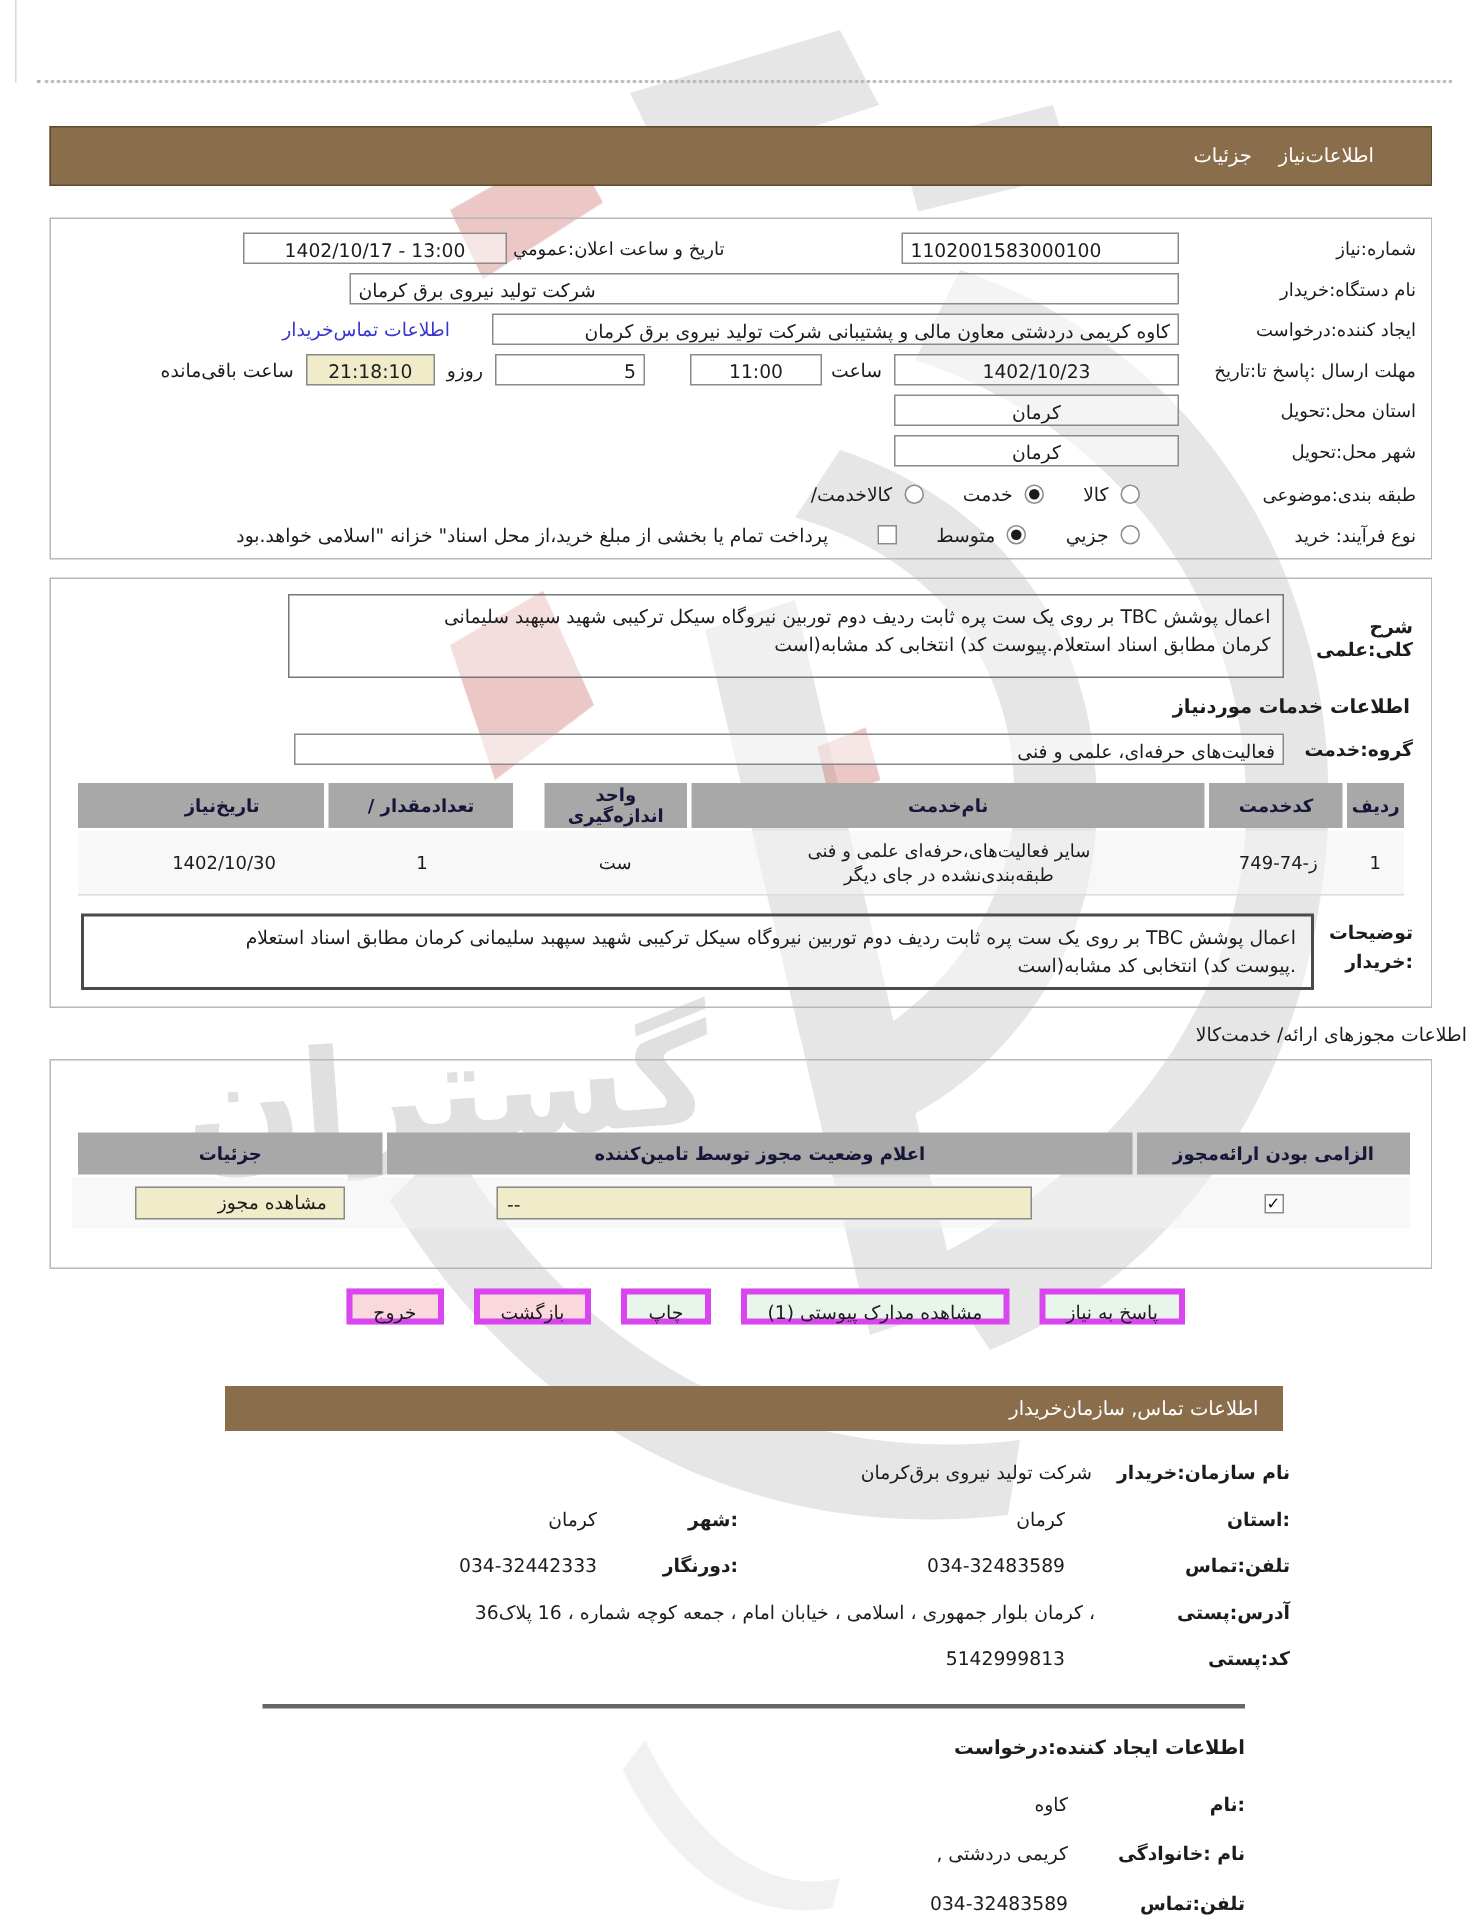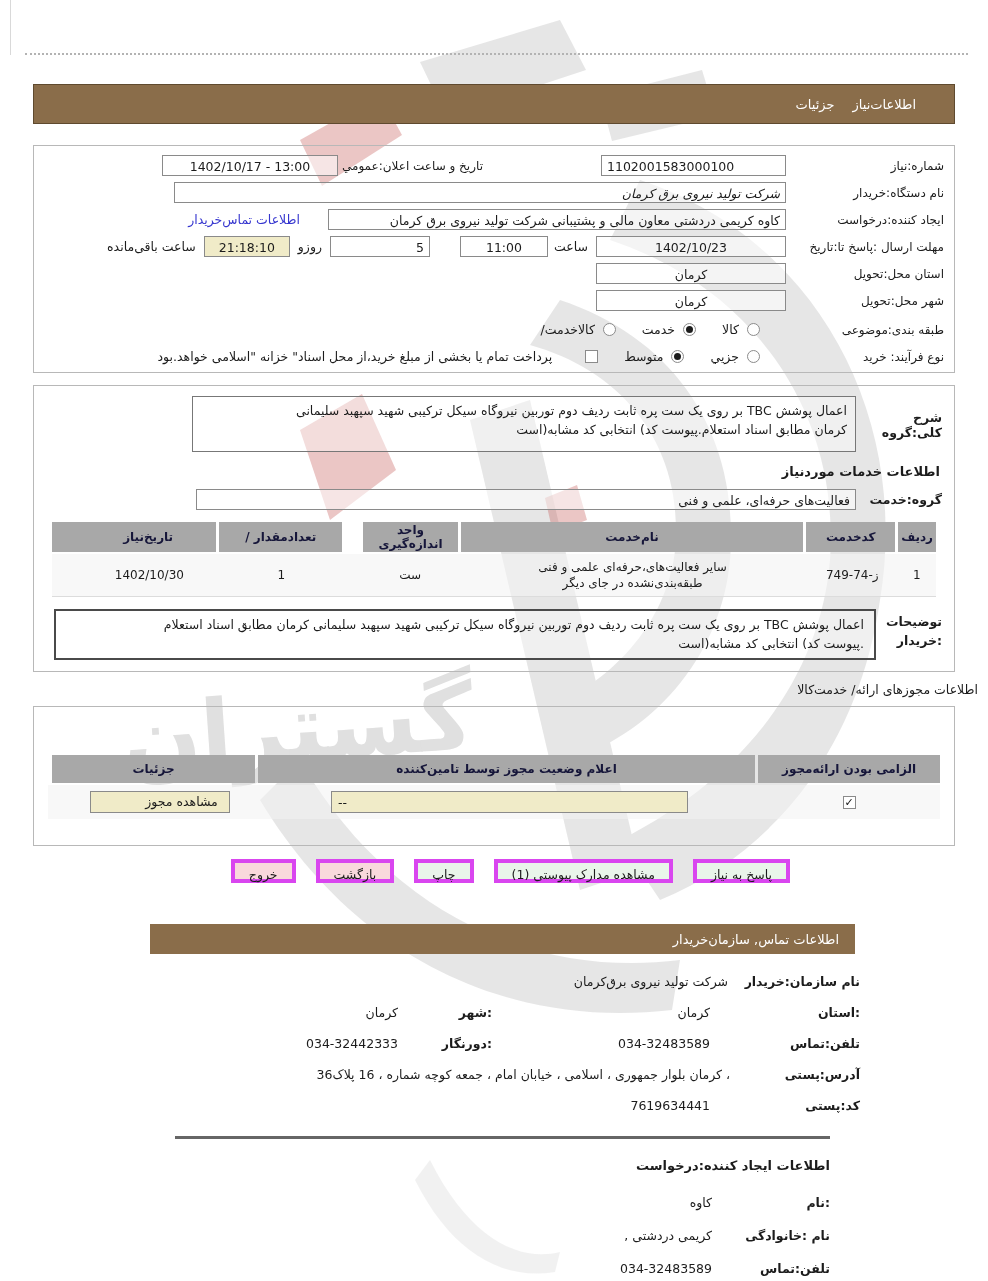--- a/index.html
+++ b/index.html
@@ -143,21 +143,21 @@
 
     <div class="frow">
       <span class="flabel">شماره:نیاز</span>
       <div class="ibox" style="width:185px;text-align:left;direction:ltr;">1102001583000100</div>
       <span class="flabel" style="width:auto;margin-right:118px;">تاریخ و ساعت اعلان:عمومي</span>
       <div class="ibox" style="width:176px;text-align:center;margin-right:4px;">13:00 - 1402/10/17</div>
     </div>
 
     <div class="frow">
       <span class="flabel">نام دستگاه:خریدار</span>
-      <div class="ibox" style="width:612px;text-align:right;font-style:italic;">شرکت تولید نیروی برق کرمان</div>
+      <div class="ibox" style="width:553px;text-align:left;">شرکت تولید نیروی برق کرمان</div>
     </div>
 
     <div class="frow">
       <span class="flabel">ایجاد کننده:درخواست</span>
       <div class="ibox" style="width:458px;text-align:right;">کاوه  کریمی دردشتی  معاون مالی و پشتیبانی  شرکت تولید نیروی برق کرمان</div>
       <span class="link" style="margin-right:28px;">اطلاعات تماس‌خریدار</span>
     </div>
 
     <div class="frow">
       <span class="flabel">مهلت ارسال :پاسخ تا:تاریخ</span>
@@ -210,21 +210,21 @@
         <span class="checkbox"></span>
         <span>پرداخت تمام یا بخشی از مبلغ خرید،از محل اسناد" خزانه "اسلامی خواهد.بود</span>
       </span>
     </div>
 
   </div>
 
   <div class="panel" id="box2">
 
     <div class="desc-row">
-      <span class="blabel">شرح کلی:گروه</span>
+      <span class="blabel">شرح کلی:علمی</span>
       <div class="bigbox">اعمال پوشش TBC بر روی یک ست پره ثابت ردیف دوم توربین نیروگاه سیکل ترکیبی شهید سپهبد سلیمانی
 کرمان مطابق اسناد استعلام.پیوست کد) انتخابی کد مشابه(است</div>
     </div>
 
     <div class="sec-heading">اطلاعات خدمات موردنیاز</div>
 
     <div class="group-row">
       <span class="blabel">گروه:خدمت</span>
       <div class="ibox group-input">فعالیت‌های حرفه‌ای، علمی و فنی</div>
     </div>
@@ -309,21 +309,21 @@
       <span class="cval num">034-32483589</span>
       <span class="clabel2">:دورنگار</span>
       <span class="cval2 num">034-32442333</span>
     </div>
     <div class="crow">
       <span class="clabel">آدرس:پستی</span>
       <span class="cwide">، کرمان بلوار جمهوری ، اسلامی ، خیابان امام ، جمعه کوچه شماره ، 16 پلاک36</span>
     </div>
     <div class="crow">
       <span class="clabel">کد:پستی</span>
-      <span class="cval num">7619634441</span>
+      <span class="cval num">5142999813</span>
     </div>
   </div>
 
   <div class="hrline"></div>
 
   <div class="creator">
     <div class="heading">اطلاعات ایجاد کننده:درخواست</div>
     <div class="crow">
       <span class="clabel">:نام</span>
       <span class="cval">کاوه</span>

